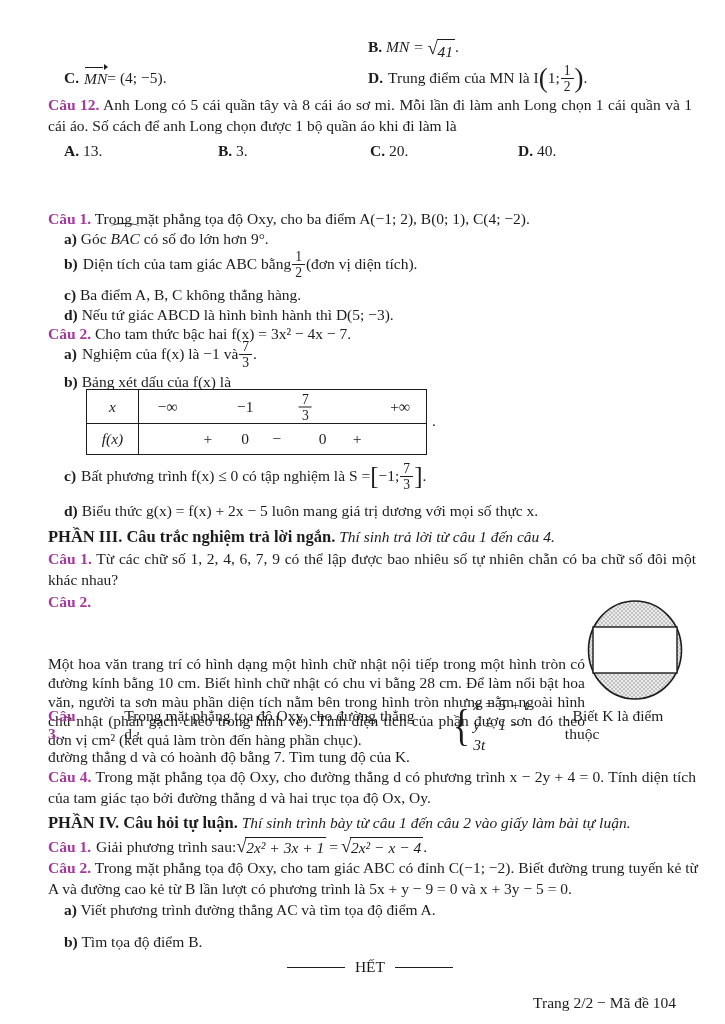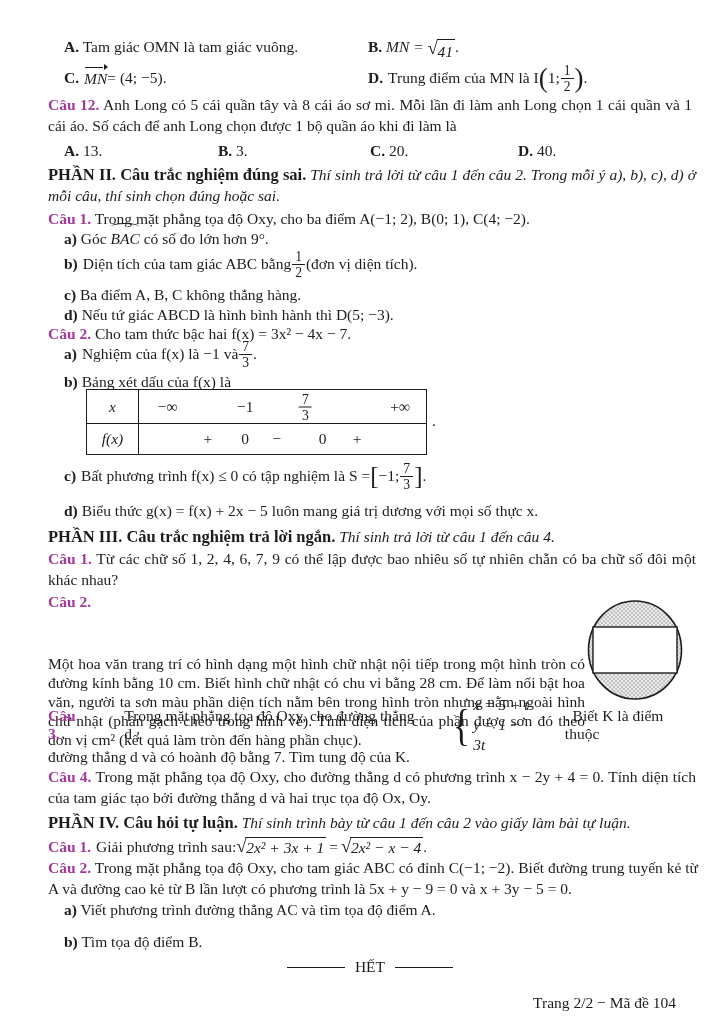--- a/index.html
+++ b/index.html
@@ -65,24 +65,20 @@
   .het-wrap { display:flex; align-items:center; justify-content:center; gap:10px; }
   .het-rule { width:58px; border-top:1.2px solid #1c1c1c; height:0; }
 
   .footer { text-align:right; }
 </style>
 </head>
 <body>
 
 <div class="page">
 
-  <div class="abs line" style="top:36px; left:64px; width:300px;">
-    <span class="optlabel">A.</span>
-    <span>Tam giác OMN là tam giác vuông.</span>
-  </div>
   <div class="abs line" style="top:36px; left:368px; width:320px;">
     <span class="optlabel">B.</span>
     <span class="mi">MN = </span><span class="sqrt">
         <span class="rad">√</span>
         <span class="radicand">41</span>
       </span><span>.</span>
   </div>
 
   <div class="abs" style="top:58px; left:64px; width:300px; height:40px; display:flex; align-items:center;">
     <span class="optlabel" style="margin-right:5px;">C.</span>
@@ -106,24 +102,20 @@
     <span class="qlabel">Câu 12.</span>
     <span>Anh Long có 5 cái quần tây và 8 cái áo sơ mi. Mỗi lần đi làm anh Long chọn 1 cái quần và 1 cái áo. Số cách để anh Long chọn được 1 bộ quần áo khi đi làm là</span>
   </div>
   <div>
     <div class="abs line" style="top:140px; left:64px;"><span class="optlabel">A.</span> <span>13.</span></div>
     <div class="abs line" style="top:140px; left:218px;"><span class="optlabel">B.</span> <span>3.</span></div>
     <div class="abs line" style="top:140px; left:370px;"><span class="optlabel">C.</span> <span>20.</span></div>
     <div class="abs line" style="top:140px; left:518px;"><span class="optlabel">D.</span> <span>40.</span></div>
   </div>
 
-  <div class="abs line jus" style="top:164px; left:48px; width:648px;">
-    <span class="sec-title">PHẦN II. Câu trắc nghiệm đúng sai.</span>
-    <span class="sec-sub">Thí sinh trả lời từ câu 1 đến câu 2. Trong mỗi ý a), b), c), d) ở mỗi câu, thí sinh chọn đúng hoặc sai.</span>
-  </div>
 
   <div class="abs line" style="top:208px; left:48px; width:648px;">
     <span class="qlabel">Câu 1.</span>
     <span>Trong mặt phẳng tọa độ Oxy, cho ba điểm A(−1; 2), B(0; 1), C(4; −2).</span>
   </div>
   <div class="abs line" style="top:227px; left:64px; width:630px;">
     <span class="itemlabel">a)</span>
     <span>Góc </span><span class="hat"><span class="hat-arc"></span><span class="mi">BAC</span></span><span> có số đo lớn hơn 9°.</span>
   </div>
   <div class="abs" style="top:246px; left:64px; width:630px; height:36px; display:flex; align-items:center;">

